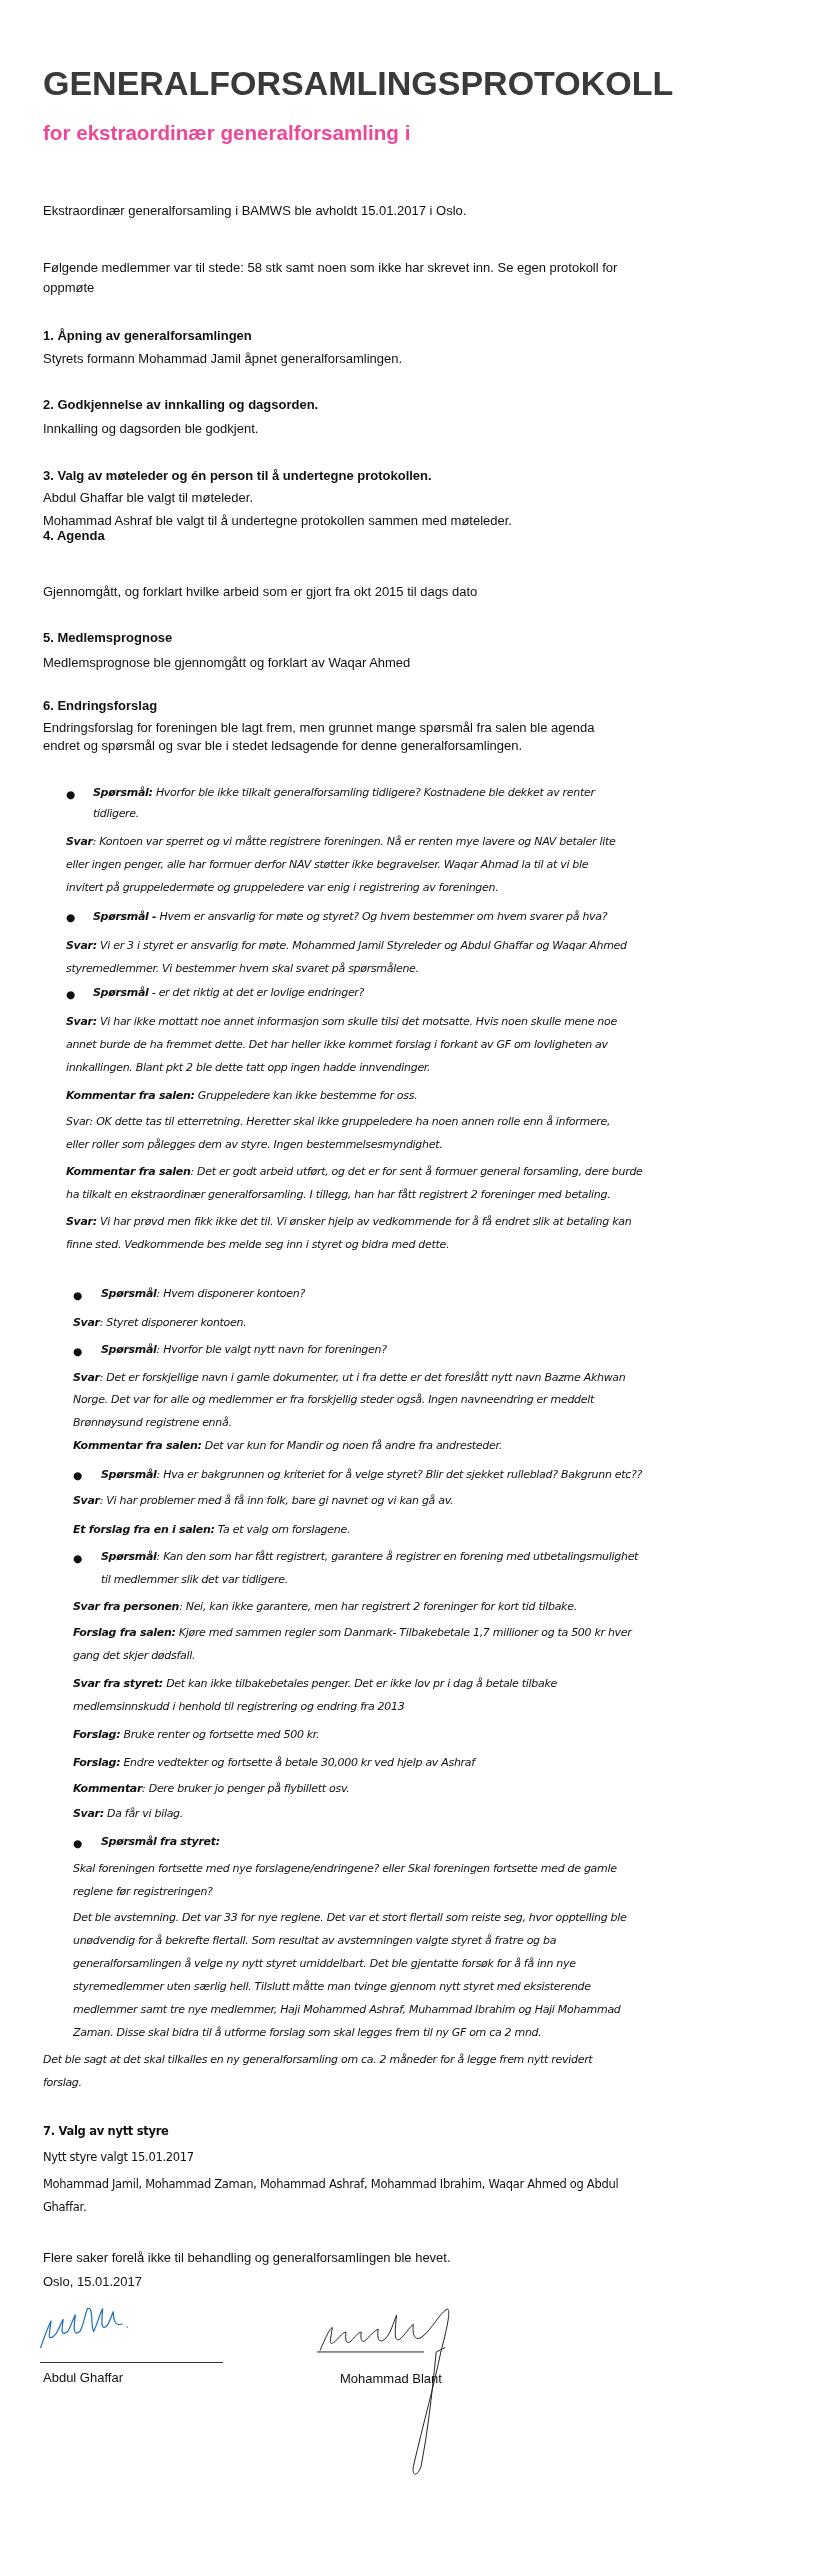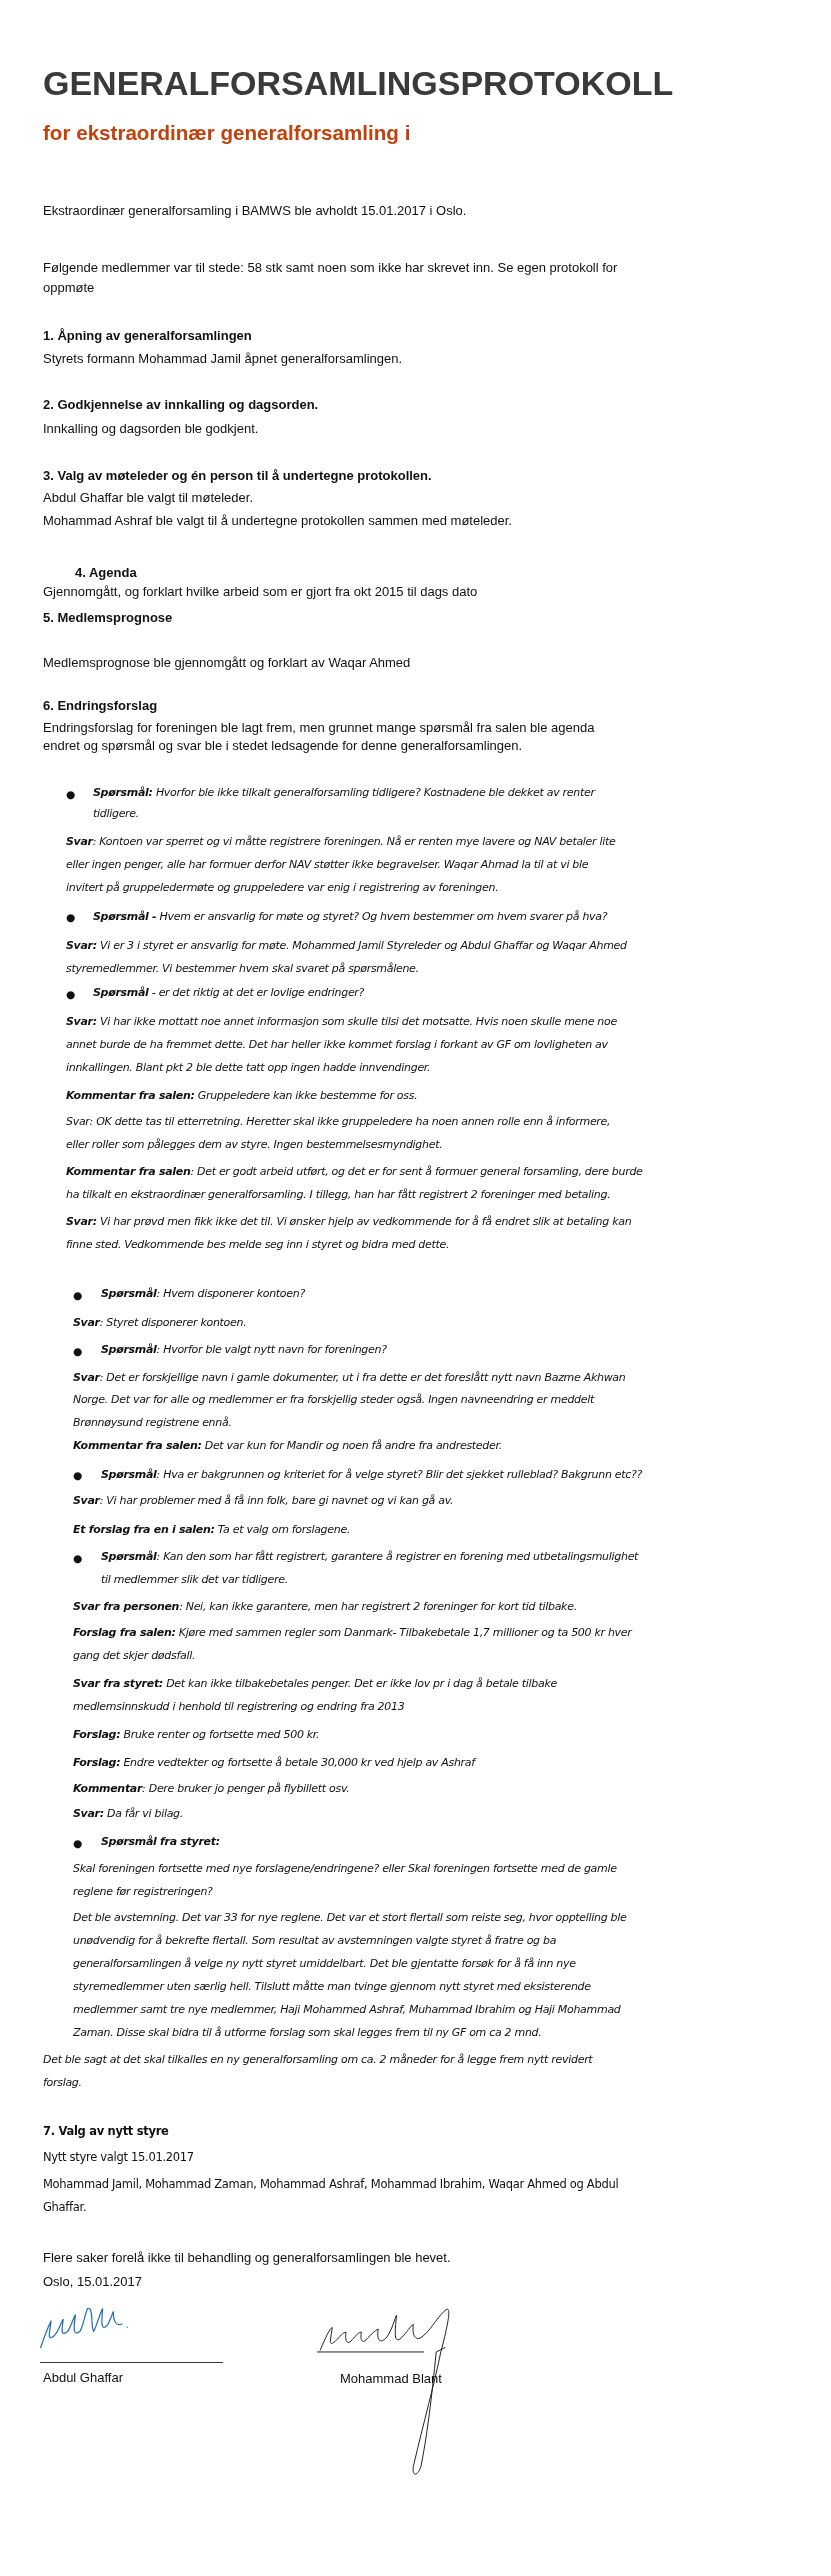--- a/index.html
+++ b/index.html
@@ -1,20 +1,20 @@
 <!DOCTYPE html>
 <html style="font-size:12.2px"><head>
 <meta charset="utf-8">
 <style>
   html, body { margin: 0; padding: 0; background: #ffffff; }
   body { width: 831px; height: 2576px; position: relative; overflow: hidden; color: #111; }
   .page { position: absolute; left: 0; top: 0; width: 831px; height: 2576px; }
   .abs { position: absolute; white-space: nowrap; }
   .title { left: 43px; top: 64px; font-family: "Liberation Sans", sans-serif; font-weight: bold; font-size: 34px; color: #3a3a3a; letter-spacing: 0px; transform: scaleX(1.0); }
-  .sub1 { left: 43px; top: 121px; font-family: "Liberation Sans", sans-serif; font-weight: bold; font-size: 20.6px; color: #c2410c; }
+  .sub1 { left: 43px; top: 121px; font-family: "Liberation Sans", sans-serif; font-weight: bold; font-size: 20.6px; color: #ec4899; }
   .sub2 { left: 43px; top: 155px; font-family: "Liberation Sans", sans-serif; font-weight: bold; font-size: 20.6px; color: #3a3a3a; }
   .p { font-family: "Liberation Sans", sans-serif; font-size: 13px; color: #111; left: 43px; }
   .h { font-family: "Liberation Sans", sans-serif; font-size: 13px; font-weight: bold; color: #111; left: 43px; }
   .it { font-family: "DejaVu Sans", sans-serif; font-style: italic; font-size: 11px; color: #111; letter-spacing: -0.3px; }
   .it b { font-weight: bold; }
   .bullet { font-family: "DejaVu Sans", sans-serif; font-size: 10.7px; color: #111; }
   .plain-cal { font-family: "DejaVu Sans", sans-serif; font-size: 11.5px; color: #111; letter-spacing: -0.3px; }
   .sig-line { position: absolute; height: 0.8px; background: #333; }
   svg.sig { position: absolute; overflow: visible; }
 </style>
@@ -33,24 +33,24 @@
   <div class="abs h" style="top:328px;">1. Åpning av generalforsamlingen</div>
   <div class="abs p" style="top:351px;">Styrets formann Mohammad Jamil åpnet generalforsamlingen.</div>
 
   <div class="abs h" style="top:397px;">2. Godkjennelse av innkalling og dagsorden.</div>
   <div class="abs p" style="top:421px;">Innkalling og dagsorden ble godkjent.</div>
 
   <div class="abs h" style="top:468px;">3. Valg av møteleder og én person til å undertegne protokollen.</div>
   <div class="abs p" style="top:490px;">Abdul Ghaffar ble valgt til møteleder.</div>
   <div class="abs p" style="top:513px;">Mohammad Ashraf ble valgt til å undertegne protokollen sammen med møteleder.</div>
 
-  <div class="abs h" style="top:565px;margin-left:32px;">4. Agenda</div>
+  <div class="abs h" style="top:528px;">4. Agenda</div>
   <div class="abs p" style="top:584px;">Gjennomgått, og forklart hvilke arbeid som er gjort fra okt 2015 til dags dato</div>
 
-  <div class="abs h" style="top:610px;text-align:center;">5. Medlemsprognose</div>
+  <div class="abs h" style="top:630px;text-align:center;">5. Medlemsprognose</div>
   <div class="abs p" style="top:655px;">Medlemsprognose ble gjennomgått og forklart av Waqar Ahmed</div>
 
   <div class="abs h" style="top:698px;">6. Endringsforslag</div>
   <div class="abs p" style="top:720px;">Endringsforslag for foreningen ble lagt frem, men grunnet mange spørsmål fra salen ble agenda</div>
   <div class="abs p" style="top:738px;">endret og spørsmål og svar ble i stedet ledsagende for denne generalforsamlingen.</div>
 
   <div class="abs bullet" style="left:66px;top:788px;">●</div>
   <div class="abs it" style="left:93px;top:786px;"><b>Spørsmål:</b><span> Hvorfor ble ikke tilkalt generalforsamling tidligere? Kostnadene ble dekket av renter</span></div>
   <div class="abs it" style="left:93px;top:807px;">tidligere.</div>
 

